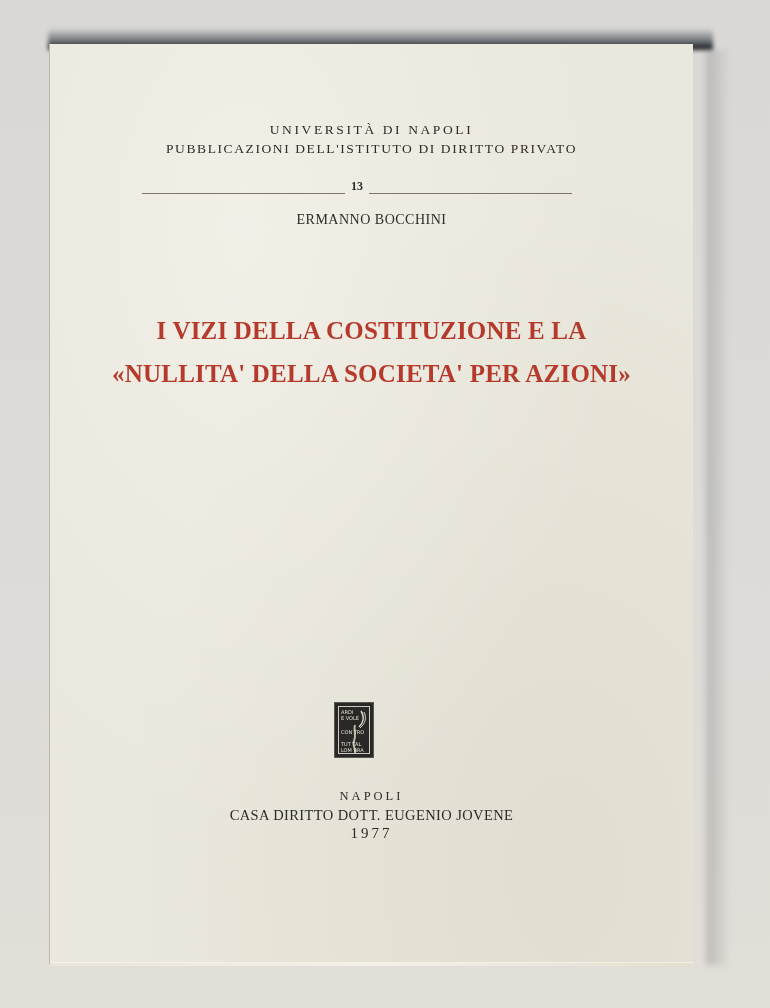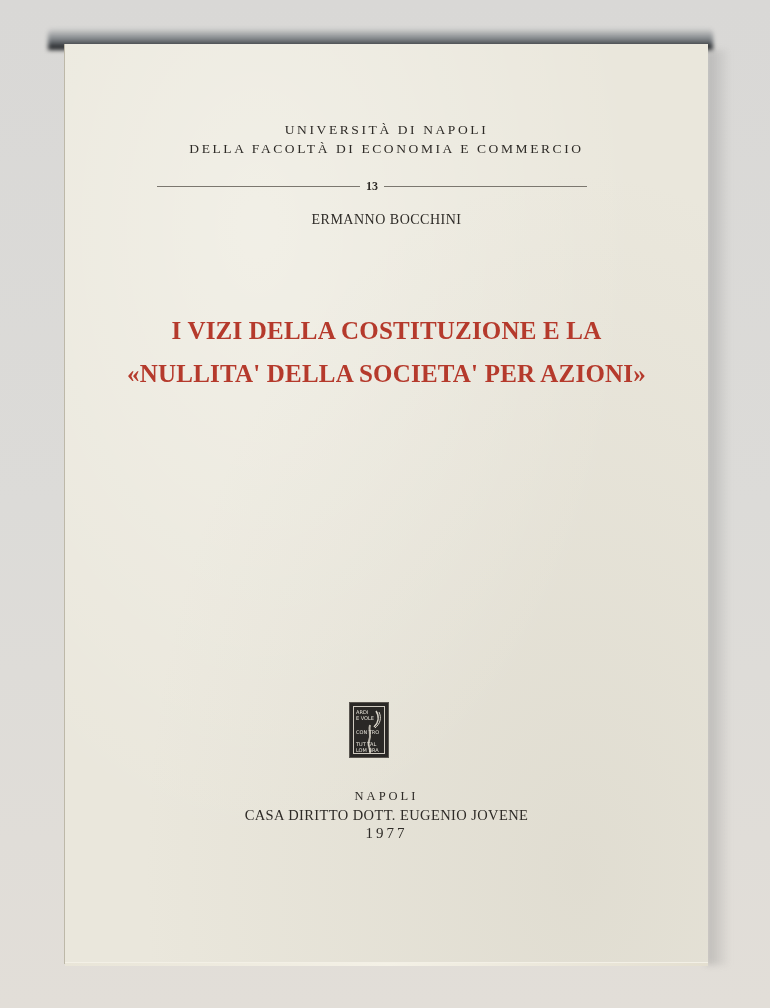--- a/index.html
+++ b/index.html
@@ -12,41 +12,41 @@
       position: absolute; left: 48px; top: 28px; width: 665px; height: 22px;
       background: linear-gradient(180deg, rgba(200,205,210,0) 0%, rgba(40,50,60,0.55) 55%, #0d0f12 100%);
       filter: blur(2px); border-radius: 6px 6px 0 0;
     }
     .shadow-right {
       position: absolute; left: 706px; top: 50px; width: 24px; height: 915px;
       background: linear-gradient(90deg, rgba(120,120,120,0.35), rgba(200,200,200,0));
       filter: blur(3px);
     }
     .cover {
-      position: absolute; left: 65px; top: 44px; width: 643px; height: 918px;
+      position: absolute; left: 50px; top: 44px; width: 643px; height: 918px;
       background: #eae7dc;
       background-image:
         radial-gradient(ellipse at 30% 20%, rgba(255,255,250,0.35), rgba(0,0,0,0) 60%),
         radial-gradient(ellipse at 80% 90%, rgba(180,175,160,0.18), rgba(0,0,0,0) 60%);
       box-shadow: -1px 0 0 #bdb8a8, 0 1px 0 #d2cdbd;
       border-bottom: 2px solid #f3f0e6;
     }
     .cover-edge-bottom {
       position: absolute; left: 0; bottom: -4px; width: 100%; height: 3px;
       background: linear-gradient(90deg, #e9e5d8, #f4f1e6 50%, #e4dfd0);
     }
     .center { position: absolute; left: 0; width: 100%; text-align: center; }
 
     .series {
       top: 77px; color: #2e2b27; font-size: 13.5px; letter-spacing: 2.6px; line-height: 18.5px;
     }
     .series .line2 { letter-spacing: 1.6px; }
     .rule-row {
       position: absolute; top: 134px; left: 92px; width: 430px; height: 16px;
-      display: flex; align-items: center;
+      display: flex; align-items: flex-end;
     }
     .rule-row .rule { flex: 1; height: 1px; background: #7b776f; }
     .rule-row .num {
       padding: 0 6px; font-size: 12px; font-weight: bold; color: #2e2b27;
     }
     .author {
       top: 168px; color: #2e2b27; font-size: 14px; letter-spacing: 0.5px;
     }
     .title {
       top: 265px; color: #b53a2c; font-size: 25px; font-weight: bold; line-height: 43px;
@@ -73,21 +73,21 @@
 <body>
 
 <div class="shadow-top"></div>
 <div class="shadow-right"></div>
 
 <div class="cover">
   <div class="cover-edge-bottom"></div>
 
   <div class="center series">
     <div>UNIVERSITÀ DI NAPOLI</div>
-    <div>DELLA FACOLTÀ DI ECONOMIA E COMMERCIO</div>
+    <div class="line2">PUBBLICAZIONI DELL'ISTITUTO DI DIRITTO PRIVATO</div>
   </div>
 
   <div class="rule-row">
     <div class="rule"></div>
     <span class="num">13</span>
     <div class="rule"></div>
   </div>
 
   <div class="center title">
     <div>I VIZI DELLA COSTITUZIONE E LA</div>

